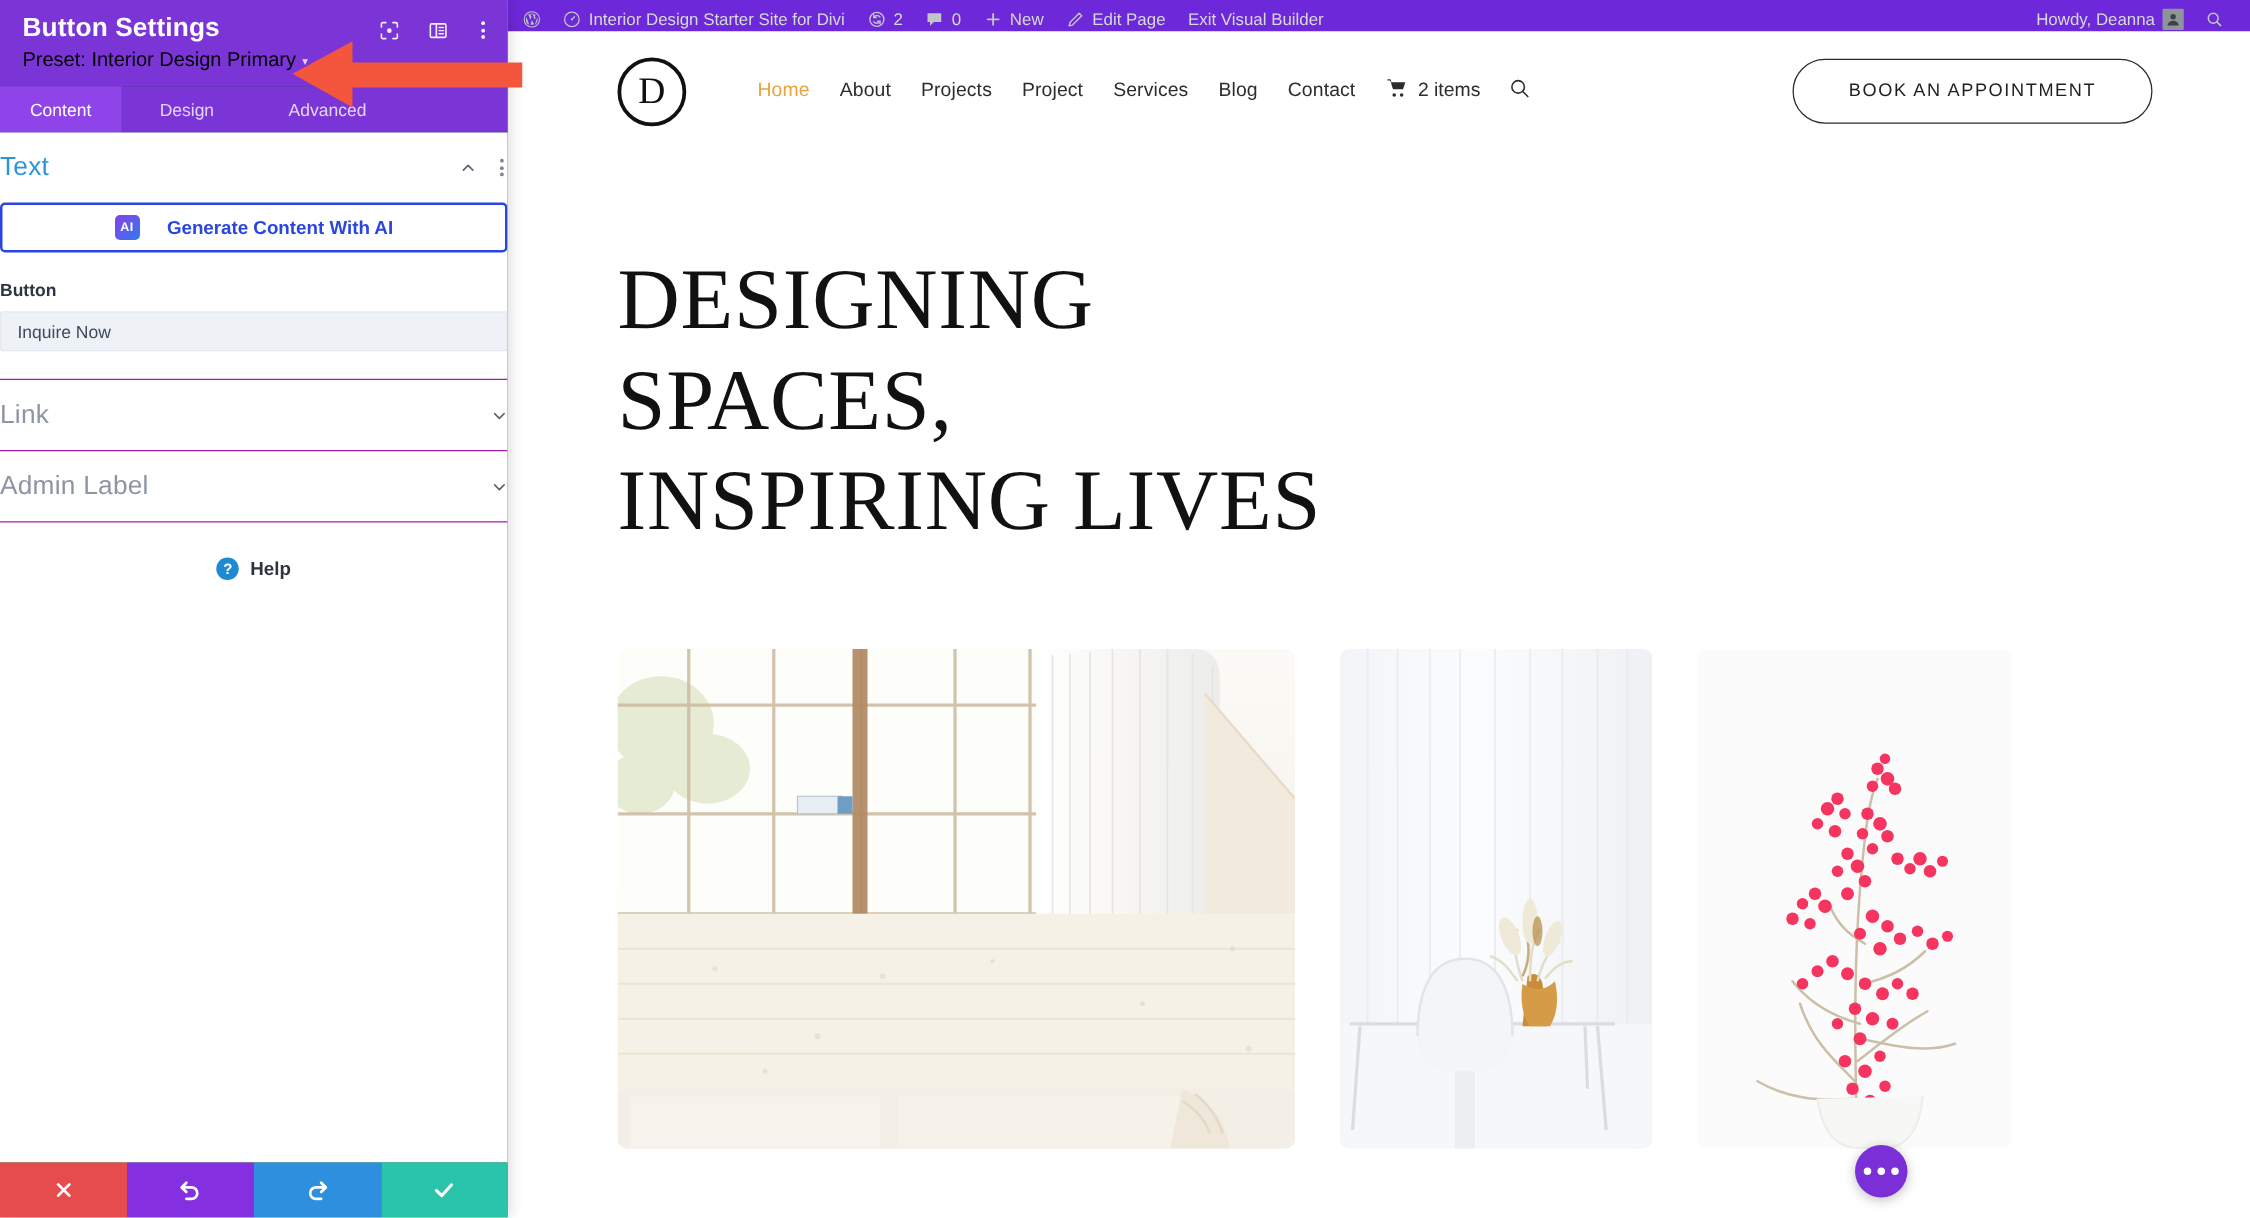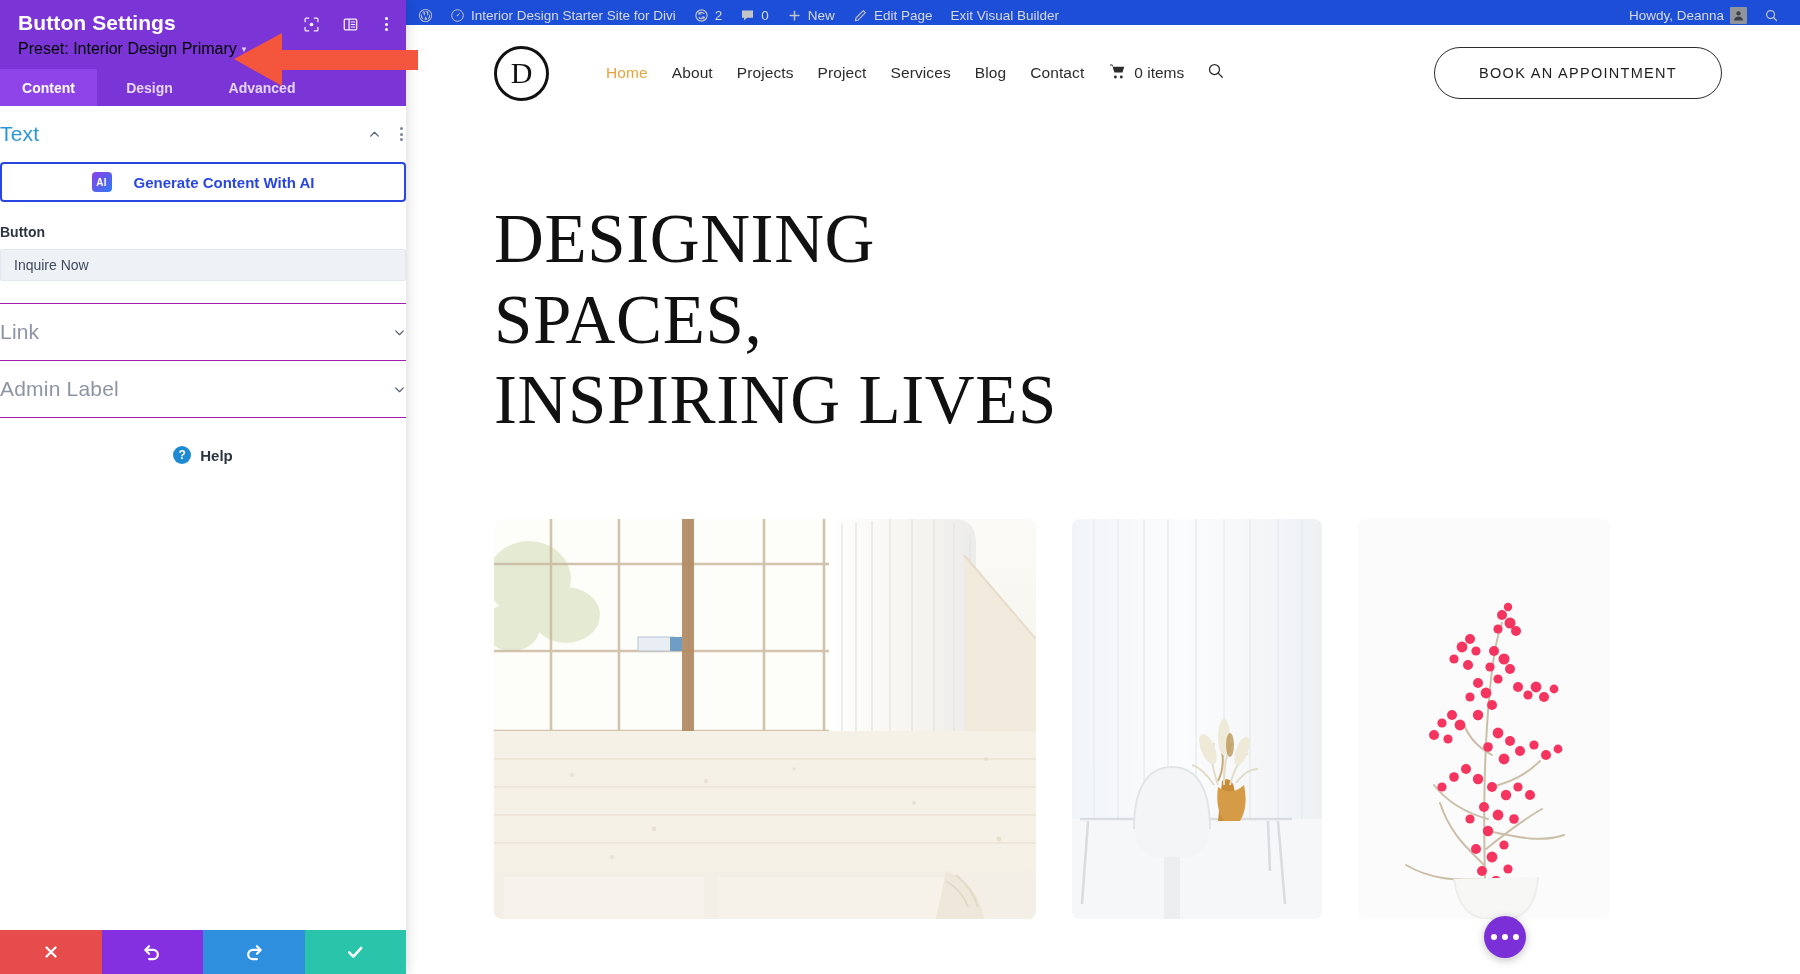--- a/index.html
+++ b/index.html
@@ -39,21 +39,21 @@
   }
   .hdr-ico { width: 17px; height: 17px; opacity: .92; cursor: pointer; display:block;}
   .kebab { display: flex; flex-direction: column; gap: 2.5px; align-items:center; cursor:pointer; padding: 2px 4px;}
   .kebab i { width: 3px; height: 3px; background: #fff; border-radius: 50%; display:block; }
 
   
   .panel-tabs { display: flex; background: #7b35d6; height: 37px; }
   .panel-tab {
     flex: 0 0 auto; width: 97px;
     display: flex; align-items: center; justify-content: center;
-    color: #e4d5f8; font-size: 14px; font-weight: bold;
+    color: #e4d5f8; font-size: 14px; font-weight: normal;
     cursor: pointer; height: 37px; text-align: right;
   }
   .panel-tab.active { background: #8e44e8; color: #fff; }
   .panel-tab.t2 { width: 105px; }
   .panel-tab.t3 { width: 120px; }
 
   
   .search-row {
     display: flex; align-items: center;
     background: #eef1f6; height: 37px;
@@ -151,21 +151,21 @@
     position: absolute; left: 232px; top: 28px;
     width: 186px; height: 60px; z-index: 60; pointer-events: none;
   }
 
   
   .right-area {
     position: absolute; left: 406px; top: 0;
     width: 1394px; height: 974px; background: #fff; overflow:hidden;
   }
   .wp-adminbar {
-    height: 25px; background: #1d4ed8; display: flex; align-items: center;
+    height: 25px; background: #6d28d9; display: flex; align-items: center;
     padding: 6px 12px 0 8px; color: #c3c4c7; font-size: 13.5px;
     position: relative;
   }
   .wp-left { display:flex; align-items:center; gap: 0; }
   .ab-item {
     display: flex; align-items: center; gap: 6px;
     padding: 0 9px; height: 25px; color: #d7d9db; cursor: pointer;
     white-space: nowrap;
   }
   .ab-item:first-child { padding-left: 4px; padding-right: 8px; }
@@ -345,21 +345,21 @@
         <a class="nav-link">Blog</a>
         <a class="nav-link">Contact</a>
         <span class="cart-link">
           <span>
             <svg width="19" height="19" viewBox="0 0 24 24" fill="#2c2c2c">
               <path d="M2.5 3h3l1 3h14l-2.2 7.2H8.2L7 10.2 6 6 5 4.4H2.5z"></path>
               <circle cx="9.3" cy="19" r="1.8"></circle>
                 <circle cx="16.8" cy="19" r="1.8"></circle>
             </svg>
           </span>
-          <span>0 items</span>
+          <span>2 items</span>
         </span>
         <span class="search-ico-nav">
           <svg width="20" height="20" viewBox="0 0 24 24" fill="none" stroke="#2c2c2c" stroke-width="1.5" stroke-linecap="round">
             <circle cx="10.2" cy="10.2" r="6"></circle>
               <path d="M14.6 14.6 19.5 19.5"></path>
           </svg>
         </span>
       </nav>
       <div class="appt-btn">BOOK AN APPOINTMENT</div>
     </div>

